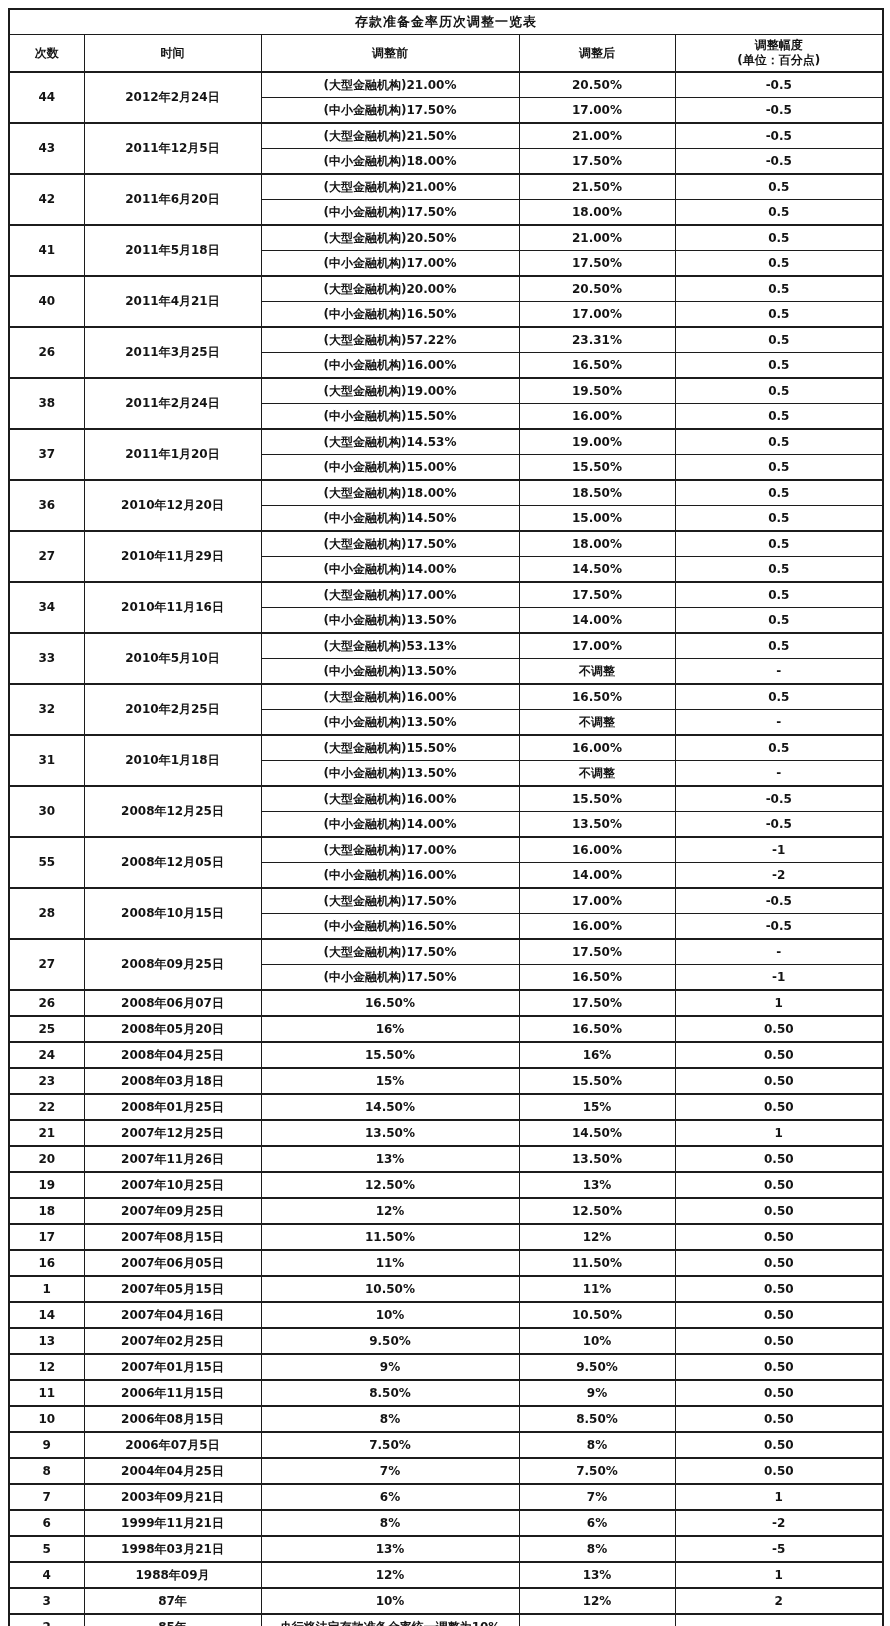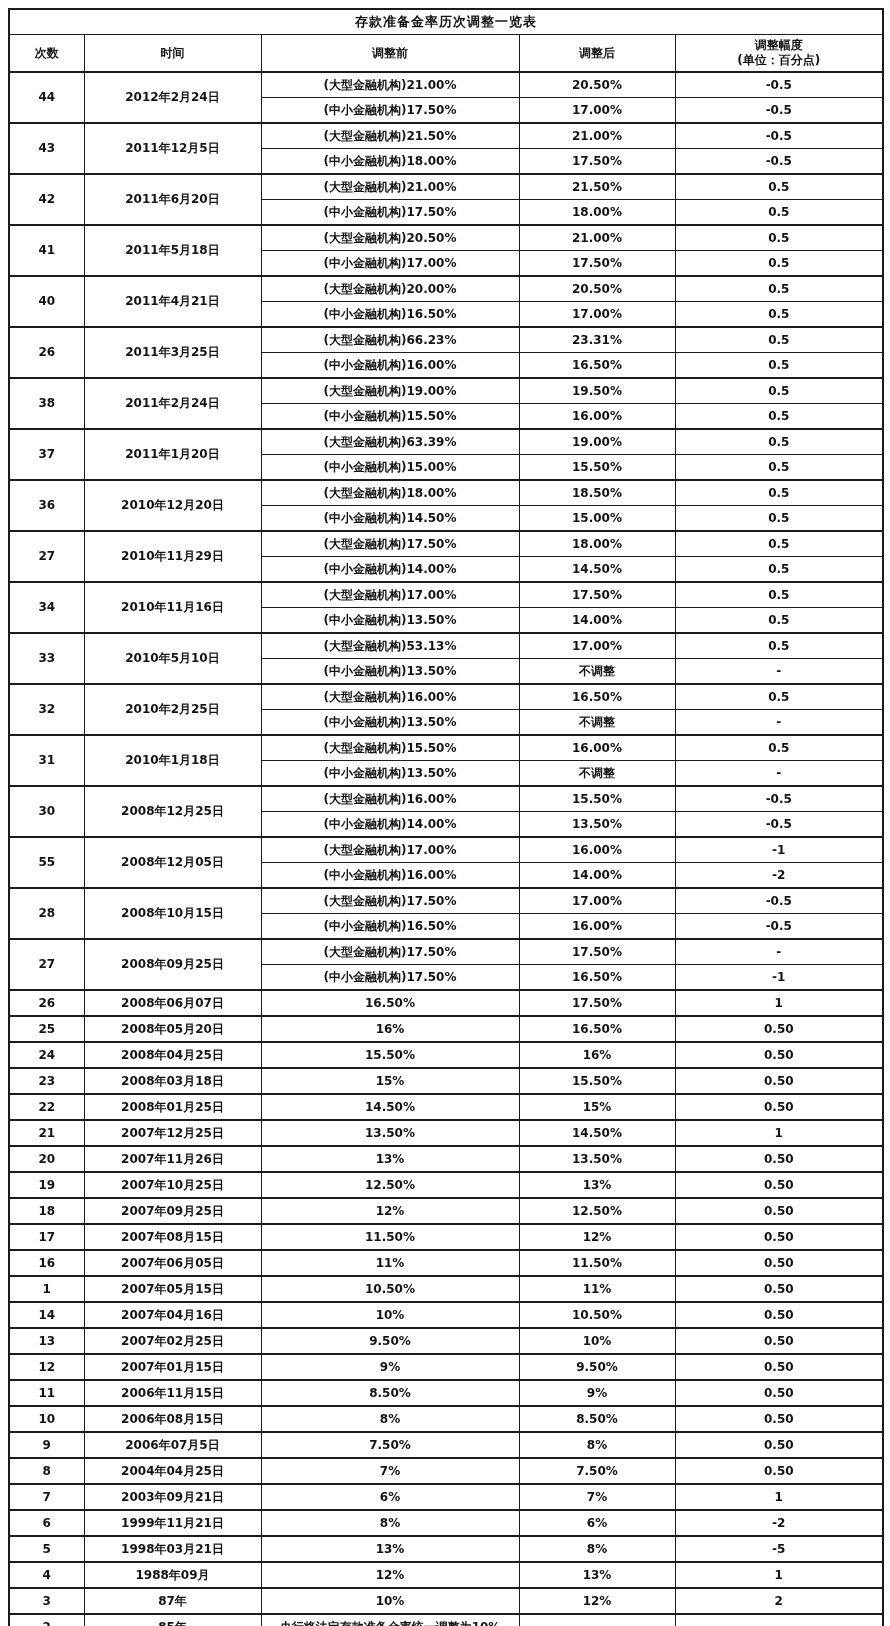--- a/index.html
+++ b/index.html
@@ -132,21 +132,21 @@
           <td class="change-cell">0.5</td>
         </tr>
         <tr>
           <td class="before-cell">(中小金融机构)16.50%</td>
           <td class="after-cell">17.00%</td>
           <td class="change-cell">0.5</td>
         </tr>
         <tr class="group-start">
           <td class="num-cell" rowspan="2">26</td>
           <td class="date-cell" rowspan="2">2011年3月25日</td>
-          <td class="before-cell">(大型金融机构)66.23%</td>
+          <td class="before-cell">(大型金融机构)57.22%</td>
           <td class="after-cell">23.31%</td>
           <td class="change-cell">0.5</td>
         </tr>
         <tr>
           <td class="before-cell">(中小金融机构)16.00%</td>
           <td class="after-cell">16.50%</td>
           <td class="change-cell">0.5</td>
         </tr>
         <tr class="group-start">
           <td class="num-cell" rowspan="2">38</td>
@@ -156,21 +156,21 @@
           <td class="change-cell">0.5</td>
         </tr>
         <tr>
           <td class="before-cell">(中小金融机构)15.50%</td>
           <td class="after-cell">16.00%</td>
           <td class="change-cell">0.5</td>
         </tr>
         <tr class="group-start">
           <td class="num-cell" rowspan="2">37</td>
           <td class="date-cell" rowspan="2">2011年1月20日</td>
-          <td class="before-cell">(大型金融机构)63.39%</td>
+          <td class="before-cell">(大型金融机构)14.53%</td>
           <td class="after-cell">19.00%</td>
           <td class="change-cell">0.5</td>
         </tr>
         <tr>
           <td class="before-cell">(中小金融机构)15.00%</td>
           <td class="after-cell">15.50%</td>
           <td class="change-cell">0.5</td>
         </tr>
         <tr class="group-start">
           <td class="num-cell" rowspan="2">36</td>

